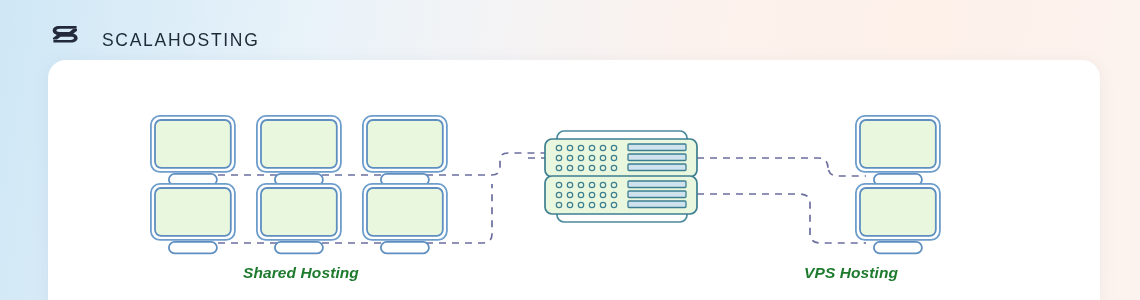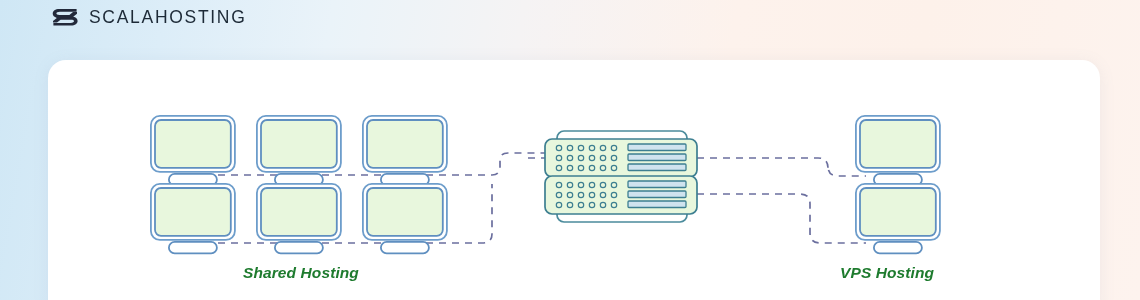--- a/index.html
+++ b/index.html
@@ -28,24 +28,24 @@
         #fdf2ec 62%,
         #fdf1ea 78%,
         #fdf3ee 100%);
     overflow: hidden;
   }
 
   
   .brand {
     position: absolute;
     left: 50px;
-    top: 2px;
+    top: 19px;
     display: flex;
-    align-items: center;
-    gap: 9px;
+    align-items: flex-end;
+    gap: 22px;
     height: 30px;
   }
   .brand-mark {
     width: 30px;
     height: 30px;
     display: block;
   }
   .brand-name {
     font-family: "Liberation Sans", sans-serif;
     font-size: 17.5px;
@@ -84,21 +84,21 @@
     position: absolute;
     font-family: "Liberation Sans", sans-serif;
     font-size: 15.5px;
     font-weight: bold;
     color: #1e7b2e;
     white-space: nowrap;
     letter-spacing: 0.1px;
     font-style: italic;
   }
   .label-shared { left: 243px; top: 264px; }
-  .label-vps    { left: 840px; top: 264px; text-align: right; }
+  .label-vps    { left: 804px; top: 264px; text-align: right; }
 </style>
 </head>
 <body>
 
 <div class="stage">
 
   <div class="card"></div>
 
   <div class="brand">
     <span class="brand-mark">

